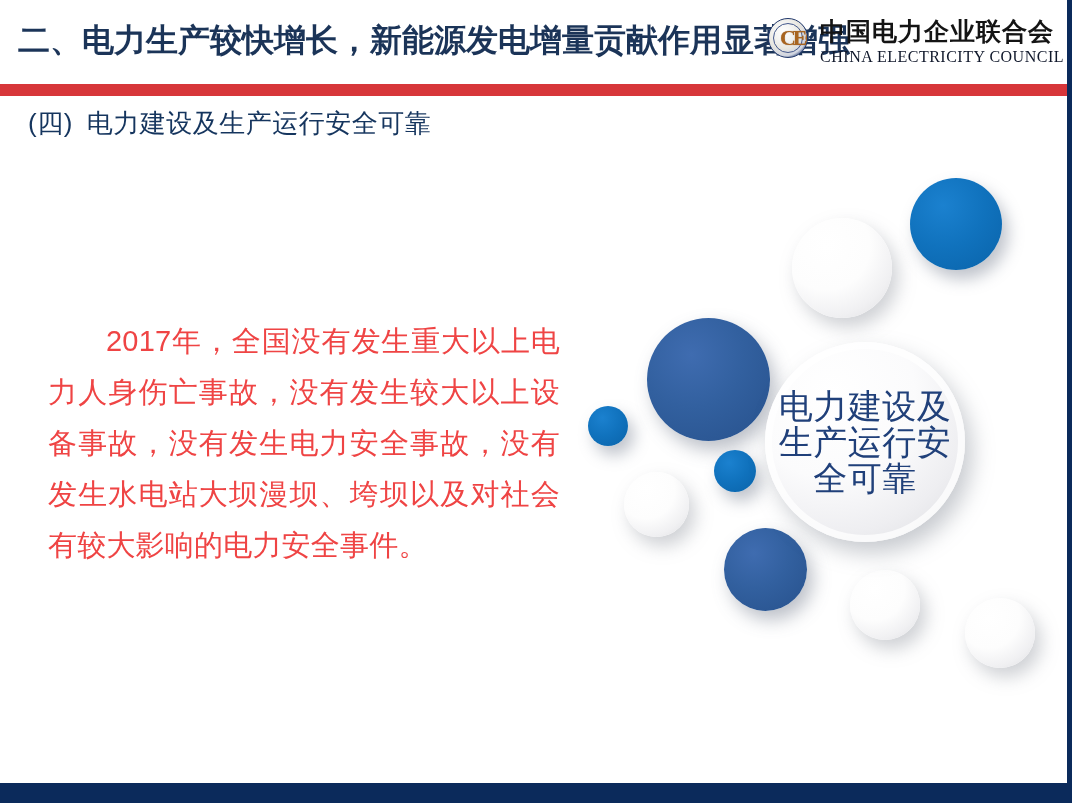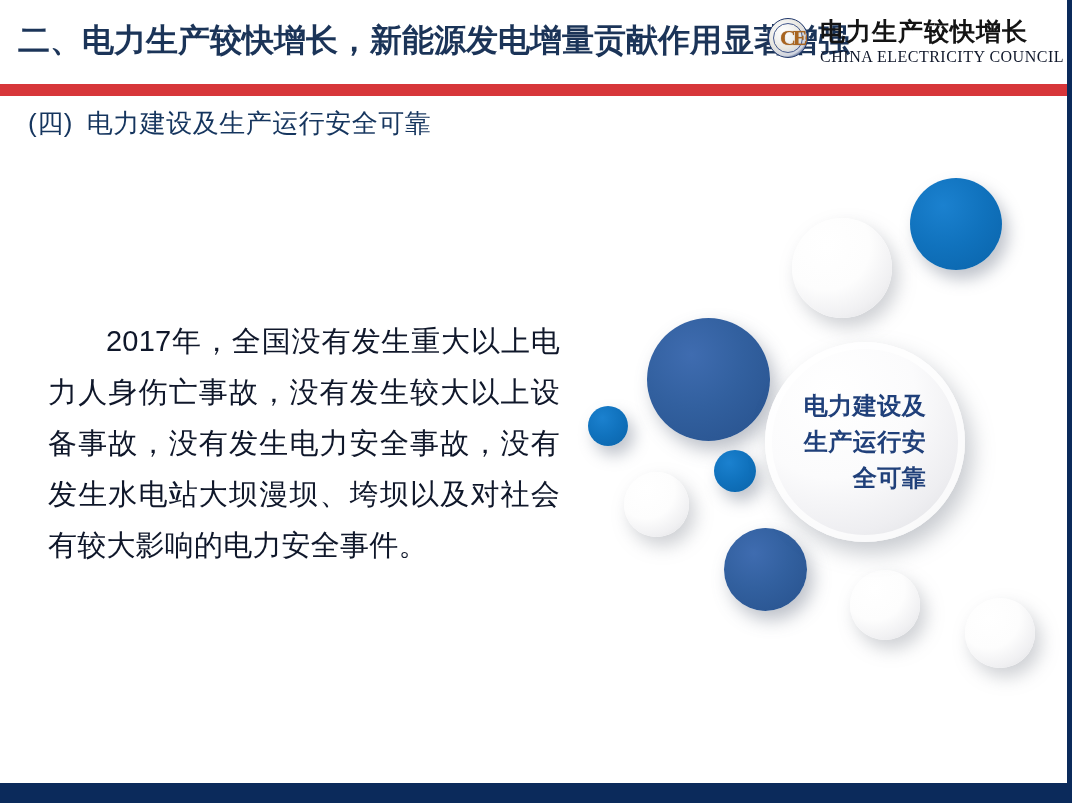--- a/index.html
+++ b/index.html
@@ -131,21 +131,21 @@
   #section-heading .sec-num { margin-right: 14px; }
 
   
   #body-paragraph {
     position: absolute;
     left: 48px;
     top: 316px;
     width: 512px;
     font-size: 29px;
     line-height: 51px;
-    color: #0f172a;
+    color: #ef4444;
     text-indent: 58px;
     text-align: justify;
     text-justify: inter-ideograph;
     letter-spacing: 0.2px;
   }
 
   
   #circle-graphic {
     position: absolute;
     left: 560px;
@@ -179,25 +179,25 @@
     height: 200px;
     border-radius: 50%;
     background: radial-gradient(circle at 33% 26%, #ffffff 0%, #fbfbfc 42%, #eeeef1 70%, #d9dade 100%);
     box-shadow: 7px 11px 22px rgba(115,122,135,0.40),
                 inset 0 0 0 7px rgba(255,255,255,0.75);
     display: flex;
     align-items: center;
     justify-content: center;
   }
   #main-circle-label {
-    font-size: 24px;
-    font-weight: bold;
+    font-size: 34px;
+    font-weight: normal;
     color: #20407a;
     line-height: 36px;
-    text-align: right;
+    text-align: center;
     letter-spacing: 0.5px;
     white-space: pre-line;
   }
 
   
   #bottom-band {
     position: absolute;
     left: 0;
     bottom: 0;
     width: 1072px;
@@ -220,21 +220,21 @@
 
   <div id="header">
 
     <div id="header-title">二、电力生产较快增长，新能源发电增量贡献作用显著增强</div>
 
     <div id="logo-block">
       <div id="logo-seal">
         <div id="logo-seal-letters">CEC</div>
       </div>
       <div id="logo-text-wrap">
-        <div id="logo-cn">电力生产较快增长</div>
+        <div id="logo-cn">中国电力企业联合会</div>
         <div id="logo-en">CHINA ELECTRICITY COUNCIL</div>
       </div>
     </div>
   </div>
 
   <div id="red-band"></div>
 
   <div id="section-heading">
     <span class="sec-num">(四)</span><span>电力建设及生产运行安全可靠</span>
   </div>

